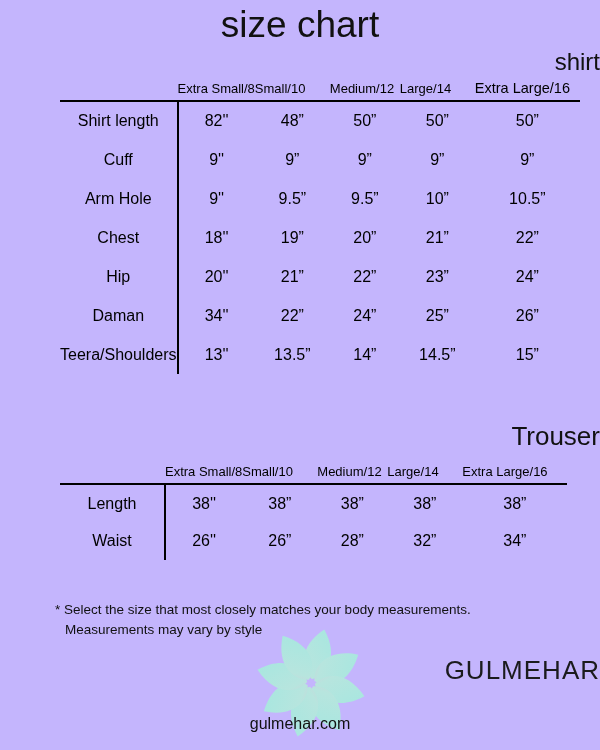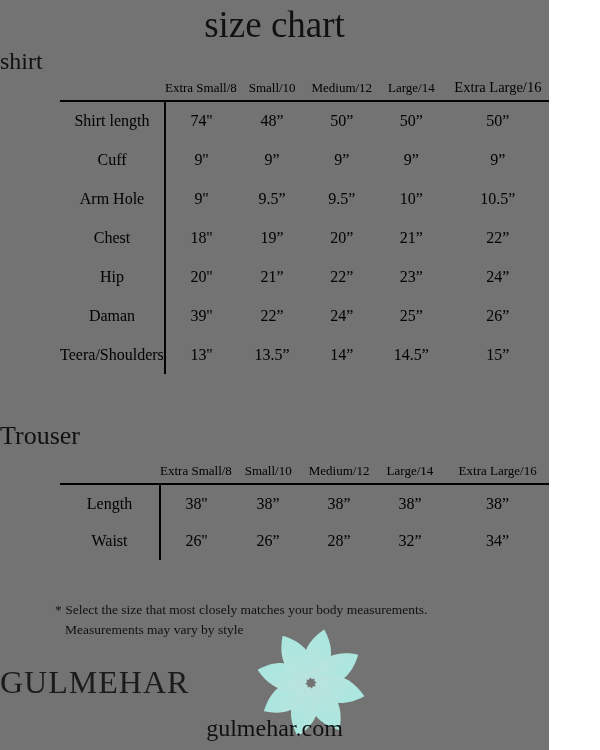--- a/index.html
+++ b/index.html
@@ -1,51 +1,51 @@
 <!DOCTYPE html>
 <html><head>
 <meta charset="utf-8">
 <style>
   html,body { margin:0; padding:0; background:#fff; }
   .page {
-    position:relative; width:549px; height:750px; background:#737373;
-    font-family:Liberation Serif, serif; color:#000; overflow:hidden;
+    position:relative; width:600px; height:750px; background:#c4b5fd;
+    font-family:Liberation Sans, sans-serif; color:#000; overflow:hidden;
   }
   .page-title {
     position:absolute; top:5px; left:0; right:0; text-align:center;
     font-size:37px; line-height:1.1; color:#111;
   }
-  .section-heading { position:absolute; left:0; right:0; text-align:left; color:#111; }
+  .section-heading { position:absolute; left:0; right:0; text-align:right; color:#111; }
   .shirt-heading   { top:48px;  font-size:24px; }
   .trouser-heading { top:421px; font-size:26px; }
 
   table.size-table { position:absolute; left:60px; border-collapse:collapse; table-layout:fixed; }
   .shirt-table   { top:74px; }
   .trouser-table { top:457px; }
 
   .size-table th {
-    font-weight:400; font-size:13px; text-align:center; vertical-align:bottom;
+    font-weight:400; font-size:13px; text-align:left; vertical-align:bottom;
     padding:0 0 4px 0; border-bottom:2px solid #000; height:22px; white-space:nowrap;
   }
   .shirt-table th.xl { font-size:14.5px; }
 
   .size-table td { font-size:16px; text-align:center; vertical-align:middle; padding:0; }
   .size-table td.row-label { border-right:2px solid #000; font-size:16px; }
   .shirt-table tbody tr   { height:39px;margin-top:40px; }
   .trouser-table tbody tr { height:38px;margin-top:30px; }
 
   .footnote { position:absolute; top:600px; left:55px; font-size:13.5px; line-height:1.5; color:#111; }
   .footnote .fn2 { padding-left:10px; }
 
   .flower { position:absolute; left:252px; top:624px; width:118px; height:118px; }
   .brand-name {
-    position:absolute; top:655px; left:0; right:0; text-align:left;
-    font-size:32px; letter-spacing:1px; color:#1b1b1d; font-weight:500;margin-top:9px;
-  }
-  .website { position:absolute; top:715px; left:0; right:0; text-align:center; font-size:24px; color:#111; }
+    position:absolute; top:655px; left:0; right:0; text-align:right;
+    font-size:26px; letter-spacing:1px; color:#1b1b1d; font-weight:500;
+  }
+  .website { position:absolute; top:715px; left:0; right:0; text-align:center; font-size:16px; color:#111; }
 </style>
 </head>
 <body>
 
 <div class="page">
 
   <div class="page-title">size chart</div>
   <div class="section-heading shirt-heading">shirt</div>
 
   <table class="size-table shirt-table">
@@ -63,21 +63,21 @@
         <th>Extra Small/8</th>
         <th>Small/10</th>
         <th>Medium/12</th>
         <th>Large/14</th>
         <th class="xl">Extra Large/16</th>
       </tr>
     </thead>
     <tbody>
       <tr>
         <td class="row-label">Shirt length</td>
-        <td>74''</td>
+        <td>82''</td>
         <td>48”</td>
         <td>50”</td>
         <td>50”</td>
         <td>50”</td>
       </tr>
       <tr>
         <td class="row-label">Cuff</td>
         <td>9''</td>
         <td>9”</td>
         <td>9”</td>
@@ -103,21 +103,21 @@
       <tr>
         <td class="row-label">Hip</td>
         <td>20''</td>
         <td>21”</td>
         <td>22”</td>
         <td>23”</td>
         <td>24”</td>
       </tr>
       <tr>
         <td class="row-label">Daman</td>
-        <td>39''</td>
+        <td>34''</td>
         <td>22”</td>
         <td>24”</td>
         <td>25”</td>
         <td>26”</td>
       </tr>
       <tr>
         <td class="row-label">Teera/Shoulders</td>
         <td>13''</td>
         <td>13.5”</td>
         <td>14”</td>

